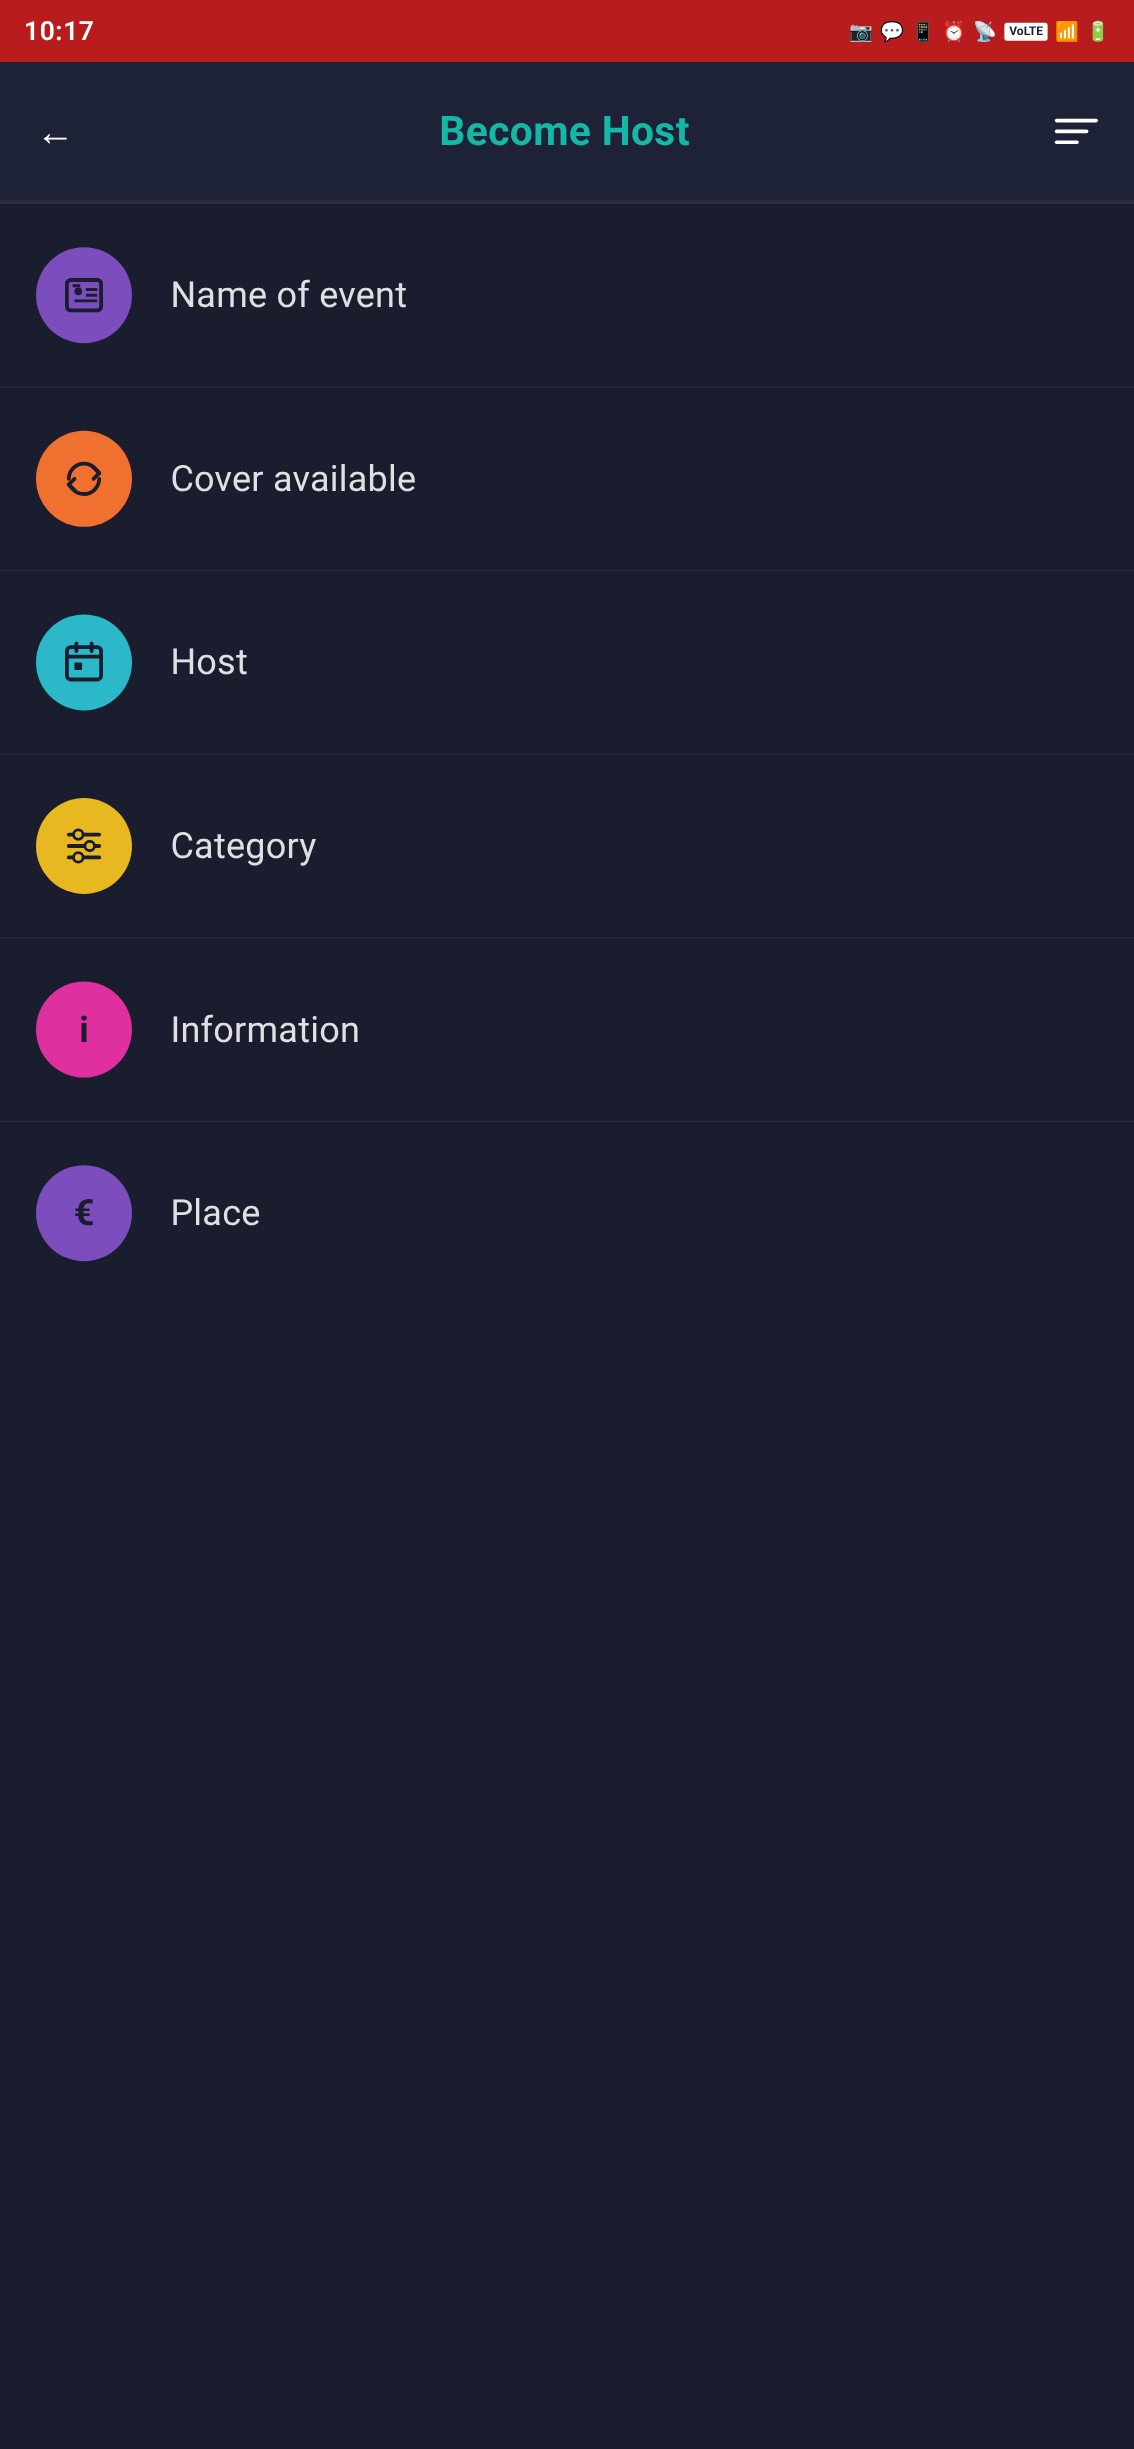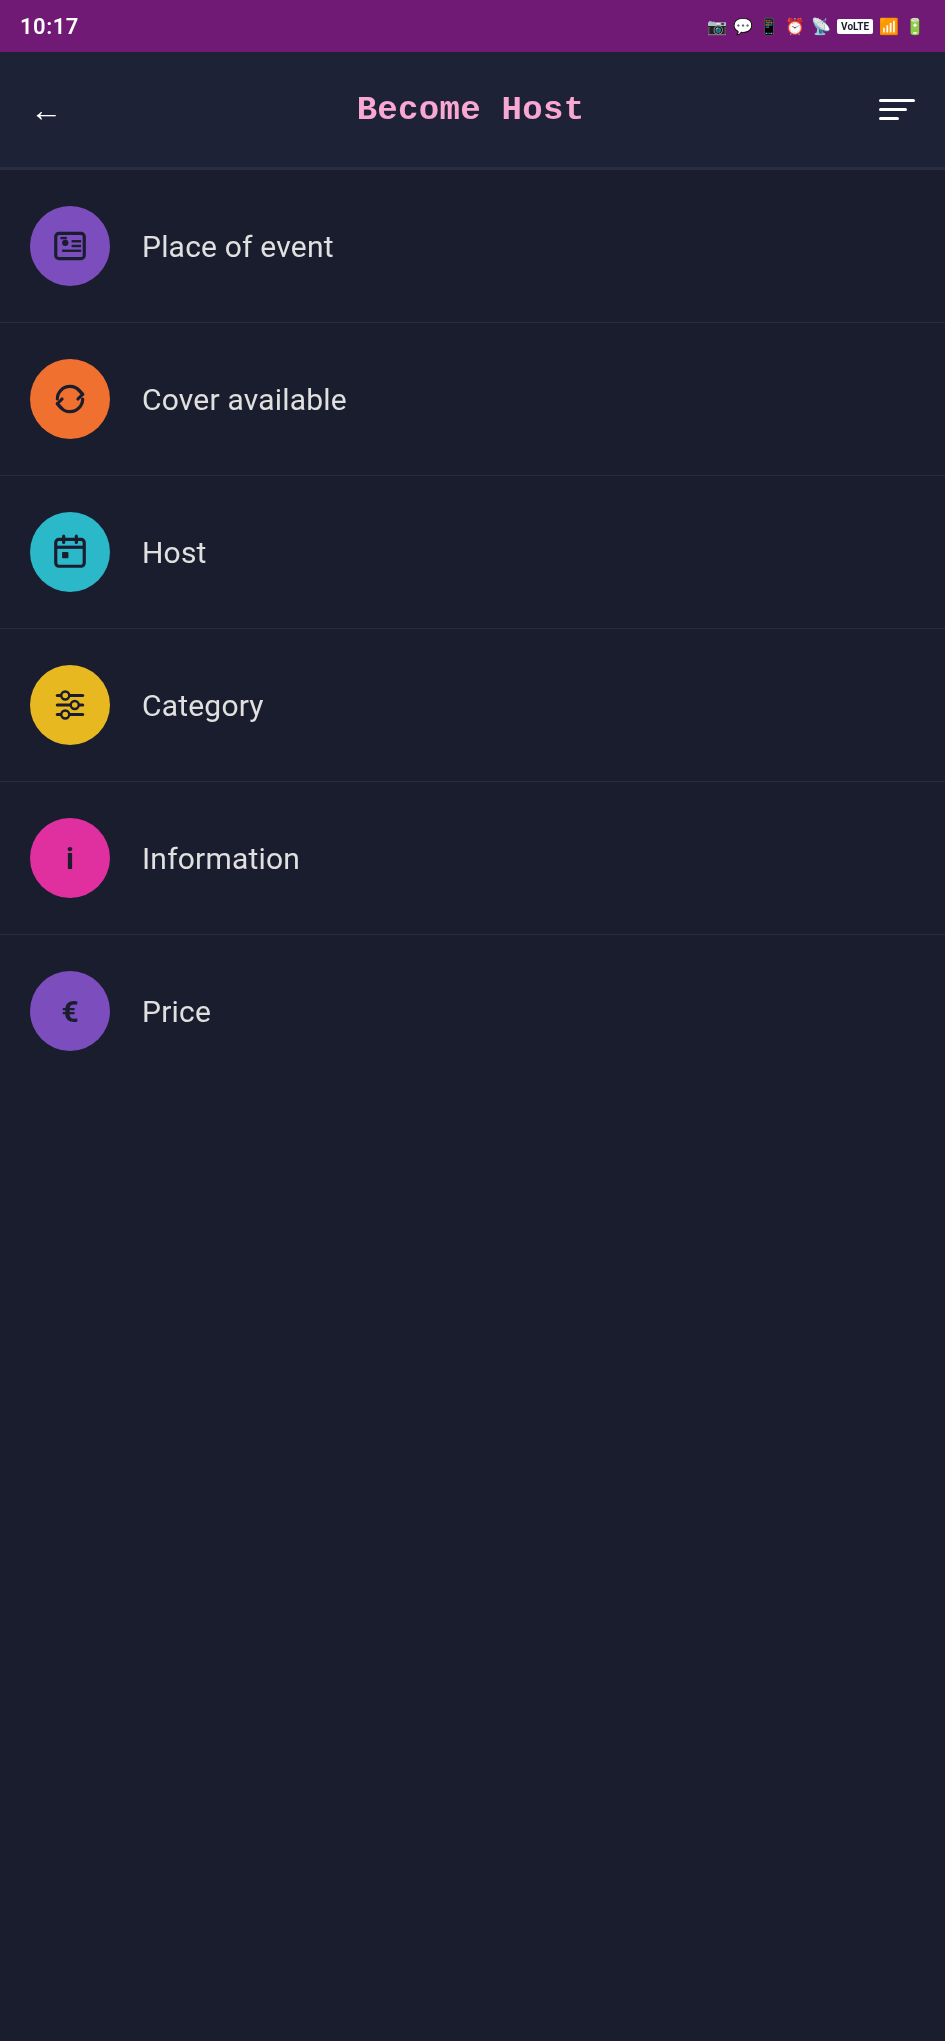--- a/index.html
+++ b/index.html
@@ -13,21 +13,21 @@
       width: 945px;
       min-height: 2041px;
       background-color: #1a1d2e;
       font-family: -apple-system, BlinkMacSystemFont, 'Segoe UI', Roboto, sans-serif;
       color: #ffffff;
       overflow-x: hidden;
     }
 
     
     .status-bar {
-      background-color: #701a75;
+      background-color: #b91c1c;
       display: flex;
       justify-content: space-between;
       align-items: center;
       padding: 8px 20px;
       height: 52px;
     }
 
     .status-time {
       font-size: 22px;
       font-weight: 600;
@@ -68,23 +68,22 @@
     .header-back {
       font-size: 32px;
       color: #ffffff;
       cursor: pointer;
       font-weight: 300;
     }
 
     .header-title {
       font-size: 34px;
       font-weight: 700;
-      color: #f9a8d4;
+      color: #14b8a6;
       letter-spacing: 0.3px;
-      font-family: Liberation Mono, monospace;
     }
 
     .header-menu {
       display: flex;
       flex-direction: column;
       gap: 6px;
       cursor: pointer;
     }
 
     .menu-line {
@@ -220,21 +219,21 @@
     <div class="icon-circle purple">
       <svg viewBox="0 0 24 24" xmlns="http://www.w3.org/2000/svg">
         <rect x="3" y="4" width="18" height="16" rx="2" fill="none" stroke="#1a1d2e" stroke-width="2"></rect>
         <circle cx="9" cy="10" r="2" fill="#1a1d2e"></circle>
         <line x1="13" y1="9" x2="19" y2="9" stroke="#1a1d2e" stroke-width="1.5"></line>
         <line x1="13" y1="12" x2="19" y2="12" stroke="#1a1d2e" stroke-width="1.5"></line>
         <line x1="7" y1="15" x2="19" y2="15" stroke="#1a1d2e" stroke-width="1.5"></line>
         <path d="M6 7 L10 7" stroke="#1a1d2e" stroke-width="1.5"></path>
       </svg>
     </div>
-    <span class="menu-label">Place of event</span>
+    <span class="menu-label">Name of event</span>
   </li>
 
 
   <li class="menu-item">
     <div class="icon-circle orange">
       <svg viewBox="0 0 24 24" xmlns="http://www.w3.org/2000/svg">
         <path d="M4 12a8 8 0 0 1 8-8c2.4 0 4.6 1.1 6.1 2.8L20 9" fill="none" stroke="#1a1d2e" stroke-width="2" stroke-linecap="round"></path>
         <path d="M20 12a8 8 0 0 1-8 8c-2.4 0-4.6-1.1-6.1-2.8L4 15" fill="none" stroke="#1a1d2e" stroke-width="2" stroke-linecap="round"></path>
         <polyline points="17,6 20,9 17,12" fill="none" stroke="#1a1d2e" stroke-width="2" stroke-linecap="round" stroke-linejoin="round"></polyline>
         <polyline points="7,18 4,15 7,12" fill="none" stroke="#1a1d2e" stroke-width="2" stroke-linecap="round" stroke-linejoin="round"></polyline>
@@ -275,16 +274,16 @@
       <span class="icon-text">i</span>
     </div>
     <span class="menu-label">Information</span>
   </li>
 
 
   <li class="menu-item">
     <div class="icon-circle violet">
       <span class="icon-text">€</span>
     </div>
-    <span class="menu-label">Price</span>
+    <span class="menu-label">Place</span>
   </li>
 
 </ul>
 
 </body></html>

